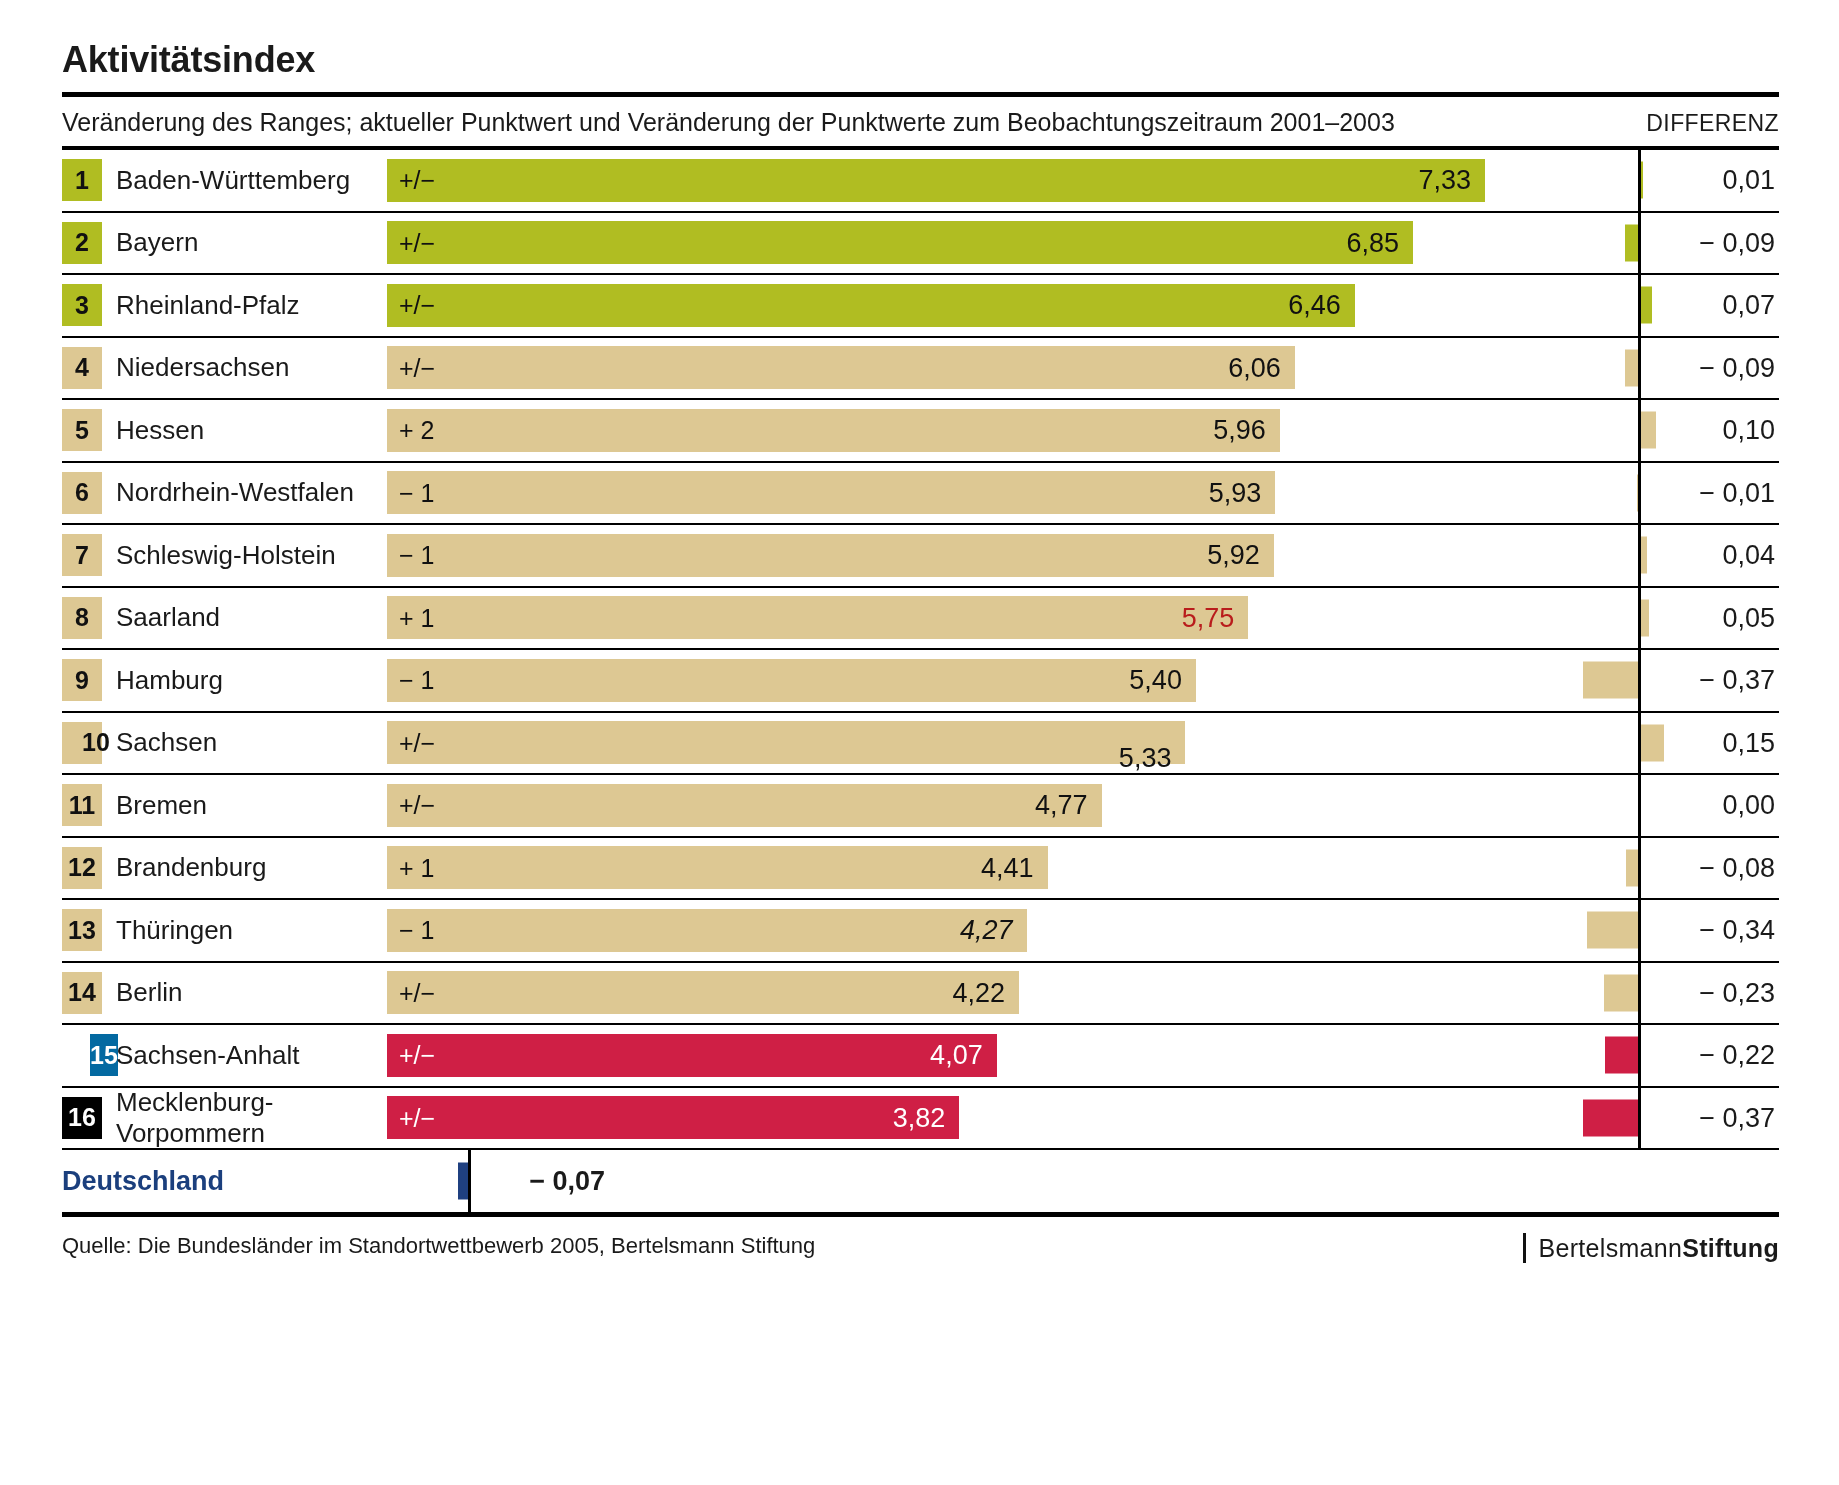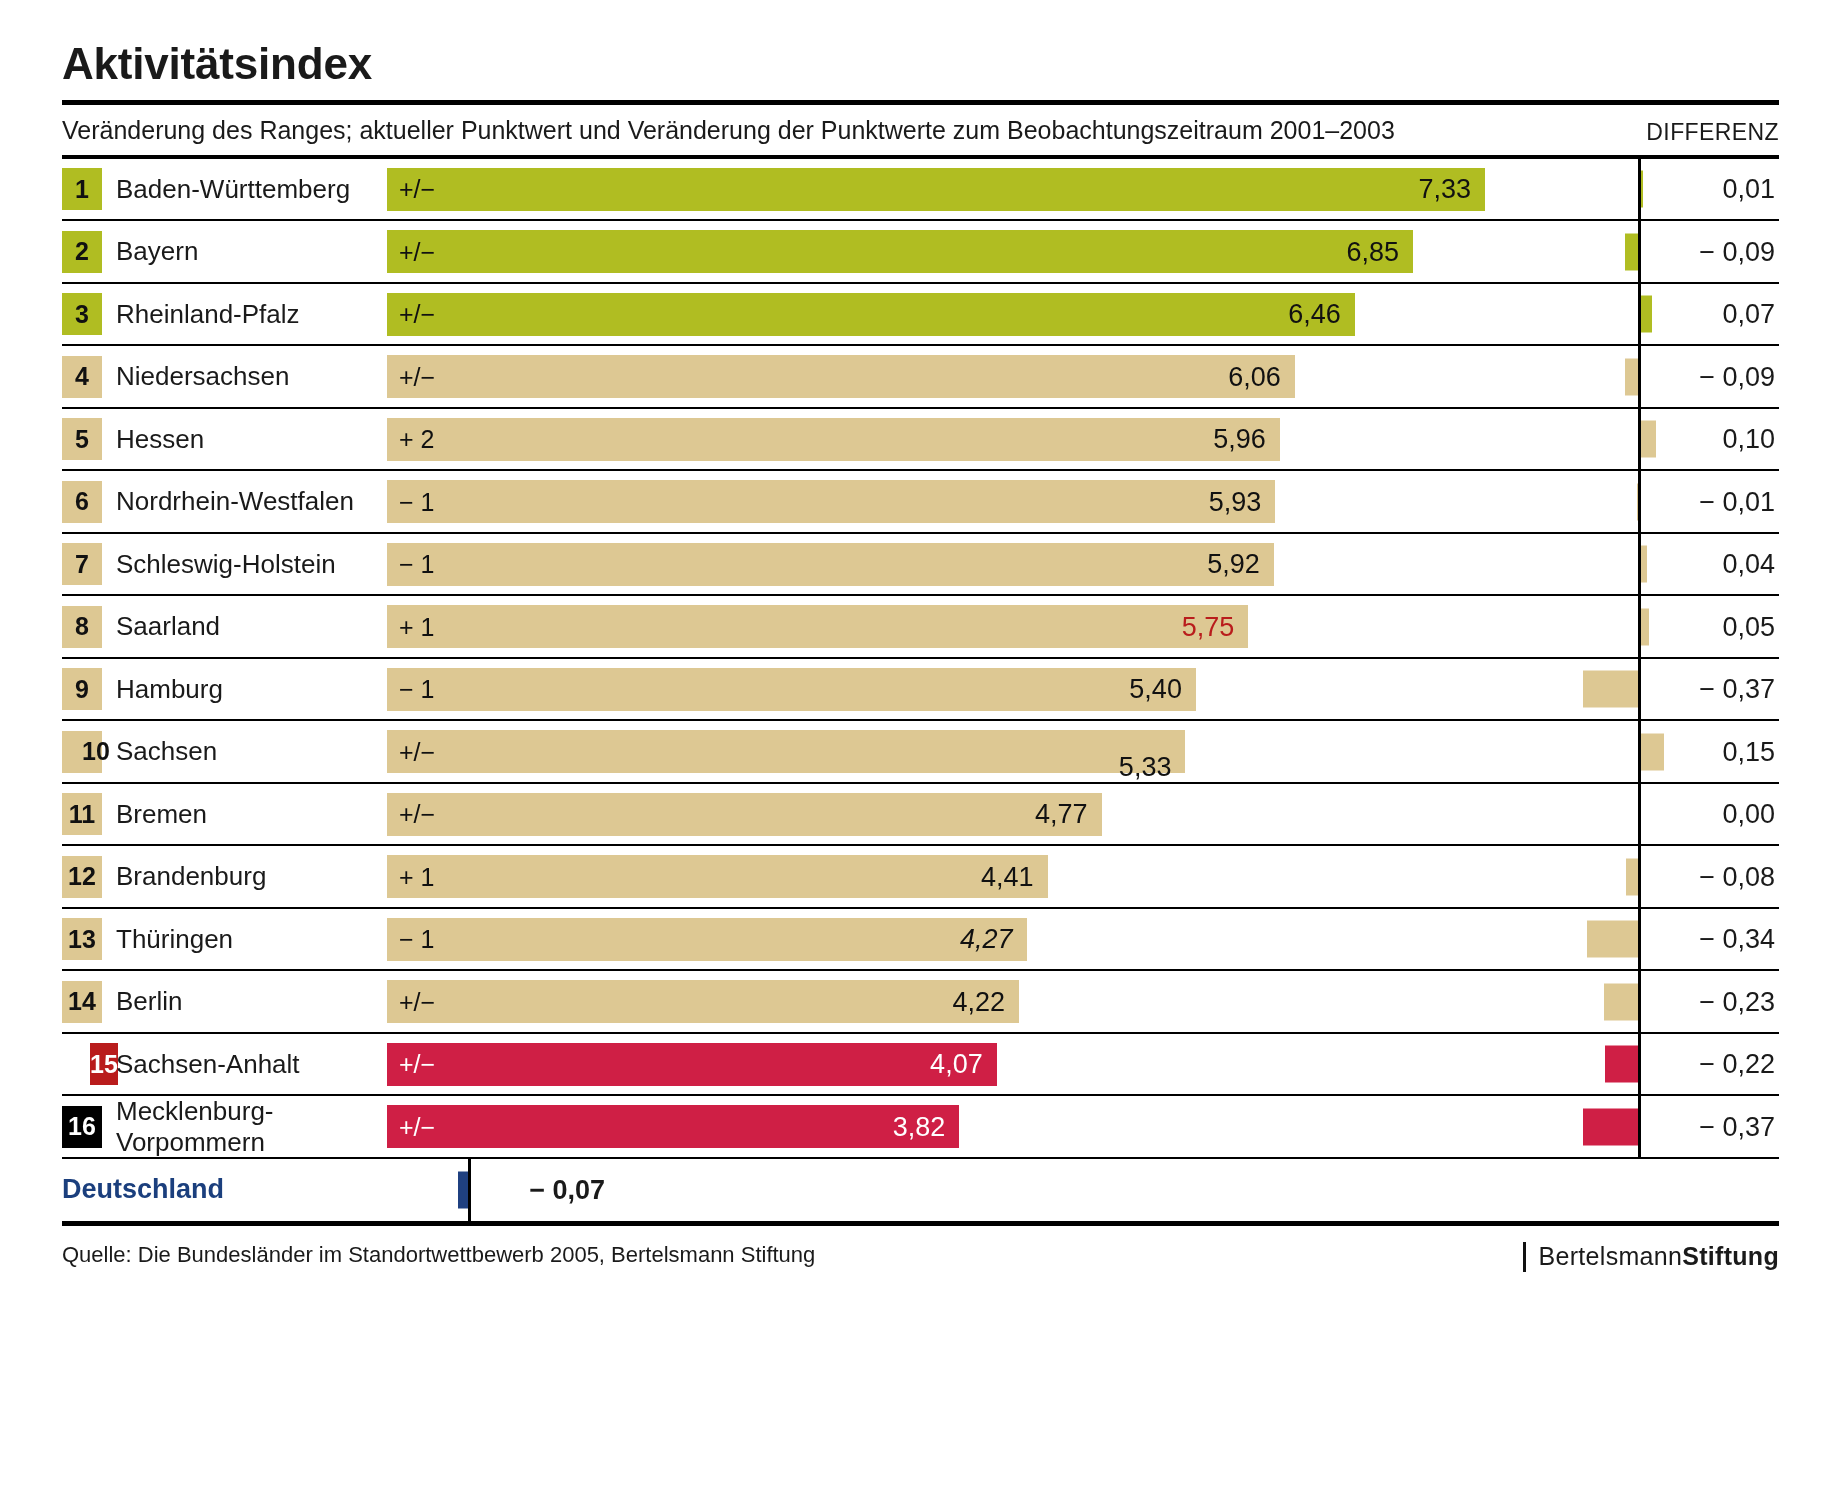--- a/index.html
+++ b/index.html
@@ -11,21 +11,21 @@
   }
   .sheet{
     position:relative;
     width:1839px;height:1485px;
     box-sizing:border-box;
     padding:0 60px 0 62px;
   }
 
   
   .title{
-    font-size:44px;
+    font-size:36px;
     font-weight:bold;
     letter-spacing:-0.2px;
     padding-top:40px;
     padding-bottom:12px;
     line-height:1.1;
   }
   .rule-thick{height:5px;background:#000;}
   .rule-med{height:4px;background:#000;}
 
   .subhead{
@@ -389,21 +389,21 @@
           </div>
         </div>
         <div class="cell-diff">
           <div class="diff-axis"></div>
           <div class="diff-mini" style="background: rgb(221, 200, 147); left: 46.5px; width: 34.5px;"></div>
           <div class="diff-label">− 0,23</div>
         </div>
       </div>
       <div class="row">
         <div class="cell-rank">
-          <div class="rank-badge" style="background: #b91c1c; color: rgb(255, 255, 255); margin-left: 44px;">15</div>
+          <div class="rank-badge" style="background: #0369a1; color: rgb(255, 255, 255); margin-left: 44px;">15</div>
         </div>
         <div class="cell-name">Sachsen-Anhalt</div>
         <div class="cell-bar">
           <div class="bar" style="width: 609.686px; background: rgb(207, 31, 69);">
             <span class="delta" style="color: rgb(255, 255, 255);">+/−</span>
             <span class="val" style="color: rgb(255, 255, 255);">4,07</span>
           </div>
         </div>
         <div class="cell-diff">
           <div class="diff-axis"></div>

